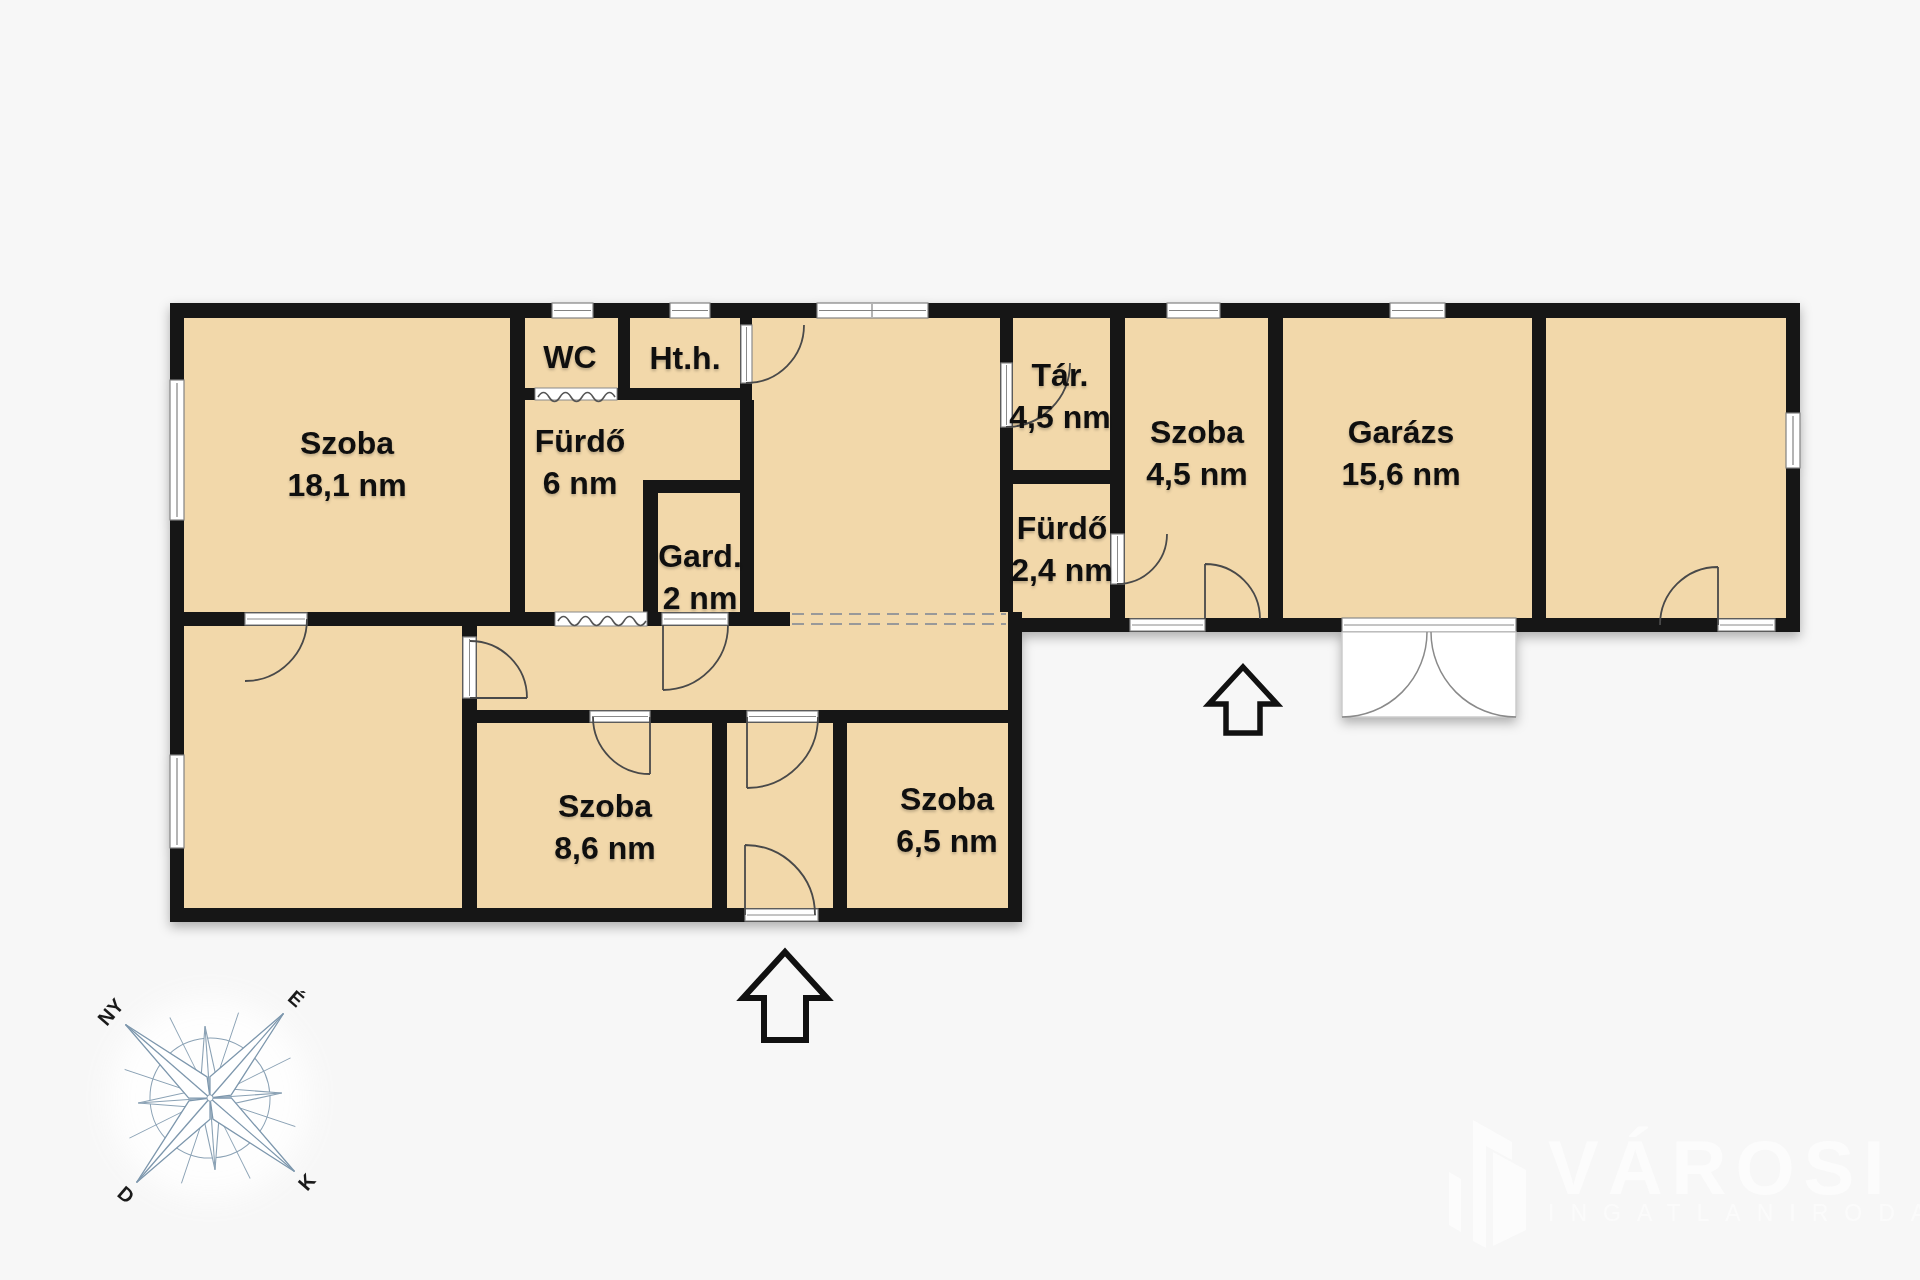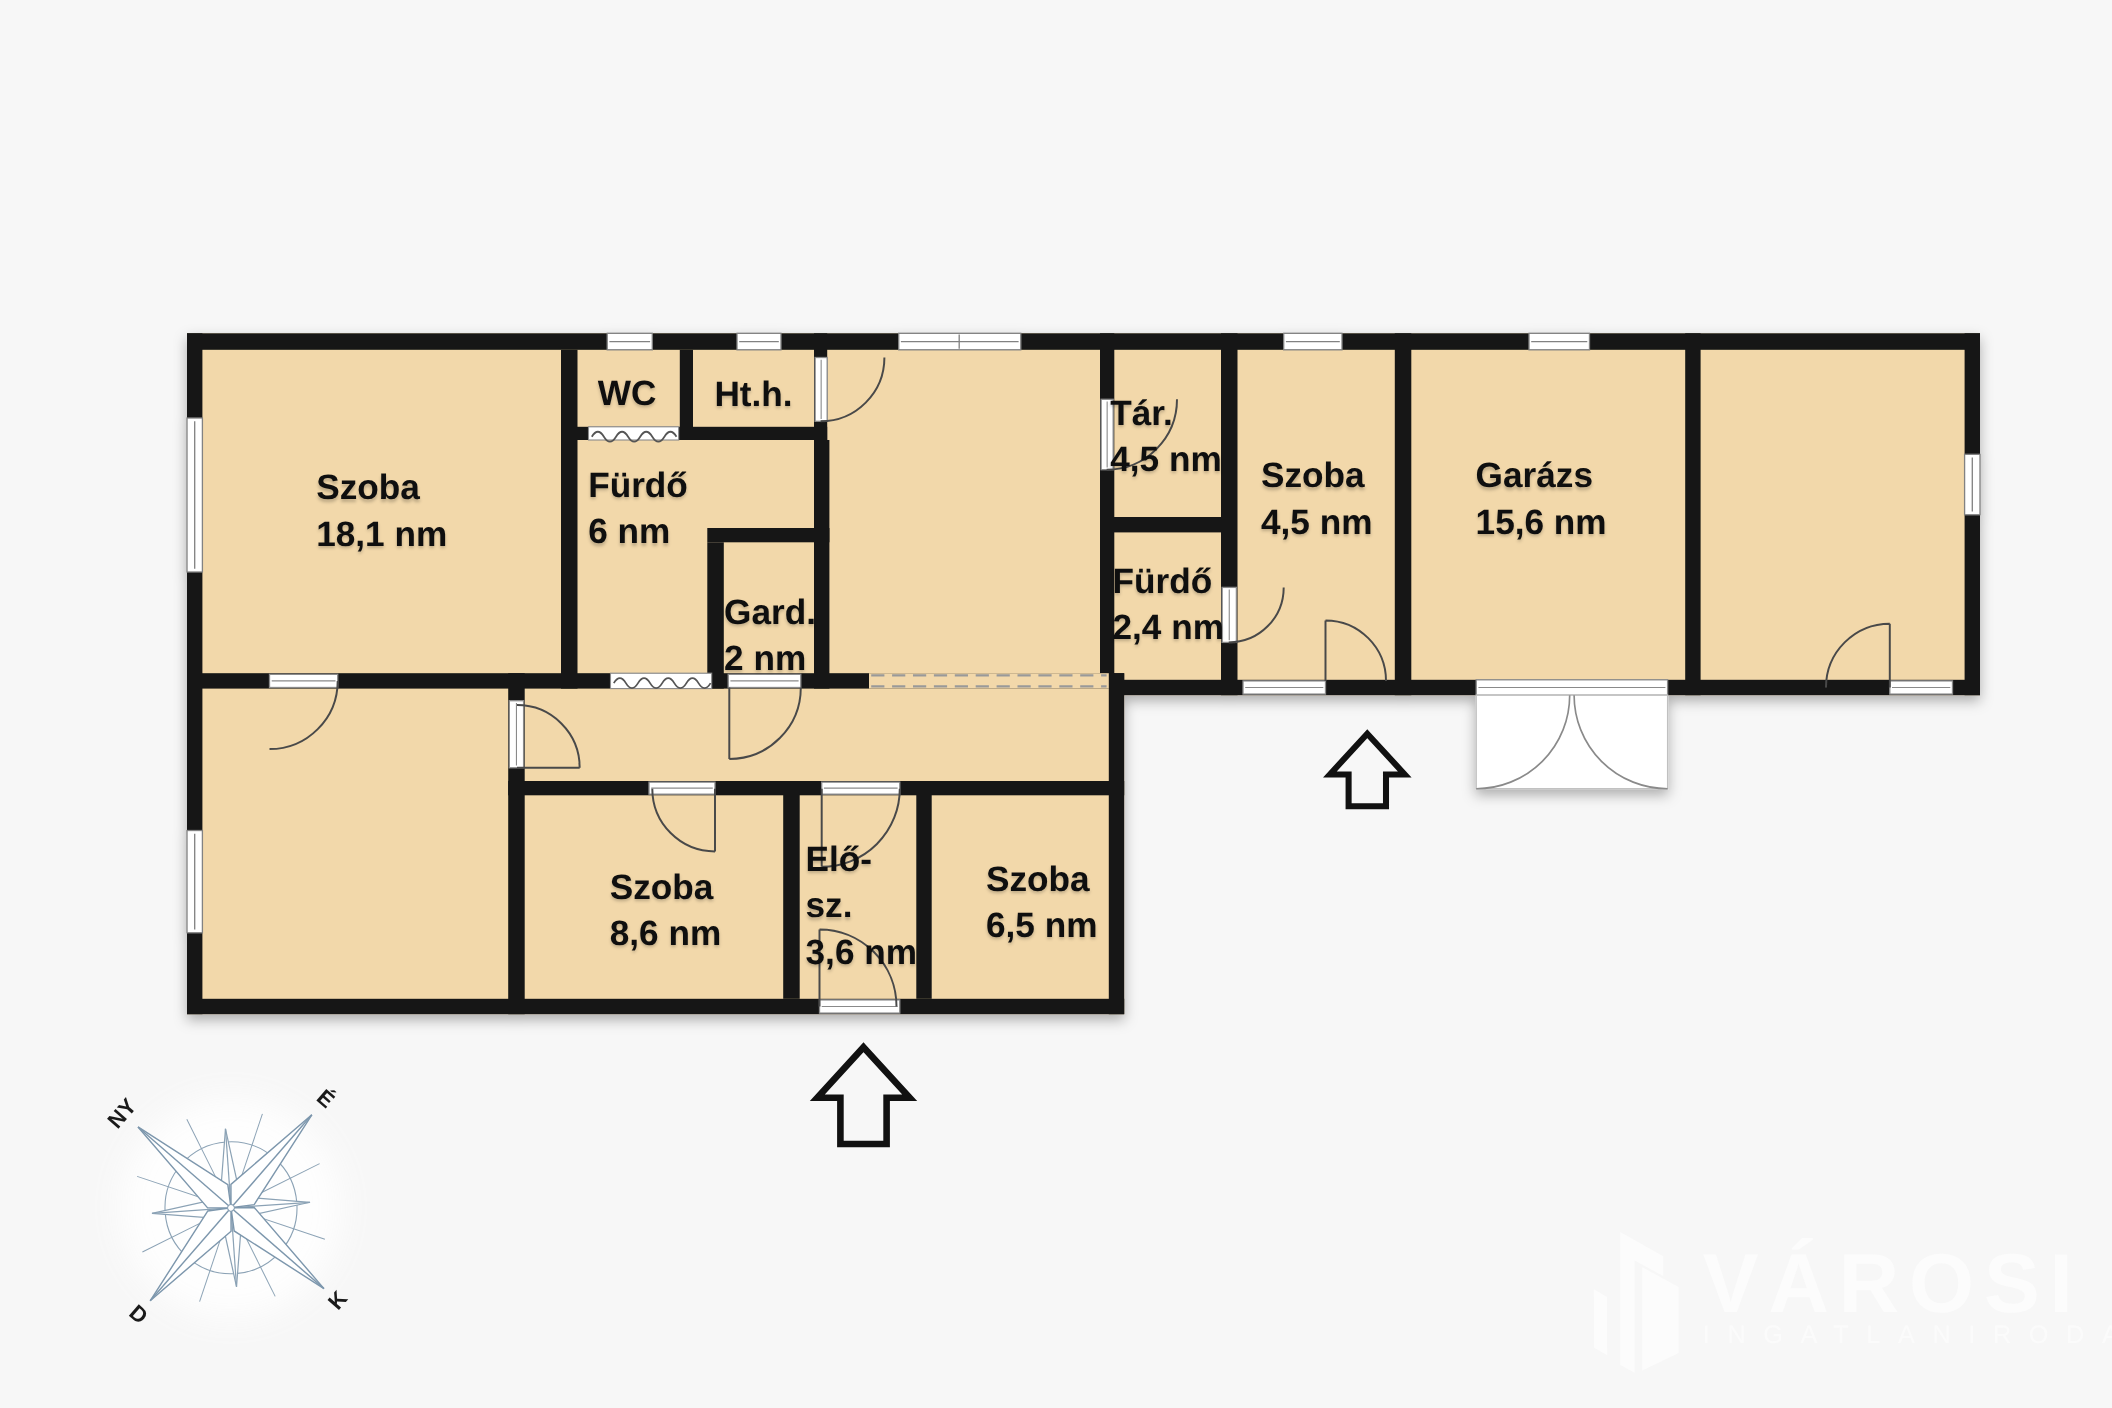--- a/index.html
+++ b/index.html
@@ -1,19 +1,19 @@
 <!DOCTYPE html>
 <html><head>
 <meta charset="utf-8">
 <style>
   html,body{margin:0;padding:0;background:#f7f7f7;}
   .stage{position:relative;width:1920px;height:1280px;background:#f7f7f7;overflow:hidden;
          font-family:"Liberation Sans", sans-serif;}
   svg.plan{position:absolute;left:0;top:0;}
-  .room-label{position:absolute;transform:translate(-50%,-50%);text-align:left;
+  .room-label{position:absolute;transform:translate(-50%,-50%);text-align:center;
               color:#0f0f0f;font-weight:700;font-size:32px;line-height:42px;white-space:nowrap;
               text-shadow:0 2px 3px rgba(0,0,0,0.22);}
   .room-label span{display:block;}
   .wm-brand{position:absolute;left:1548px;top:1124px;width:336px;text-align:center;
             font-size:76px;font-weight:800;letter-spacing:9px;color:#fcfcfc;}
   .wm-sub{position:absolute;left:1548px;top:1200px;width:336px;text-align:center;
           font-size:23px;font-weight:400;letter-spacing:16px;color:#fbfbfb;}
   .compass-label{font-weight:700;font-size:20px;fill:#1a1a1a;}
 </style>
 </head>
@@ -249,25 +249,20 @@
   <span>4,5 nm</span>
 </div>
 <div class="room-label" style="left:1401px;top:453px">
   <span>Garázs</span>
   <span>15,6 nm</span>
 </div>
 <div class="room-label" style="left:605px;top:827px">
   <span>Szoba</span>
   <span>8,6 nm</span>
 </div>
-<div class="room-label" style="left:783px;top:823px">
-  <span>Elő-</span>
-  <span>sz.</span>
-  <span>3,6 nm</span>
-</div>
 <div class="room-label" style="left:947px;top:820px">
   <span>Szoba</span>
   <span>6,5 nm</span>
 </div>
 
 <div class="wm-brand">VÁROSI</div>
 <div class="wm-sub">INGATLANIRODA</div>
 
 </div>
 

